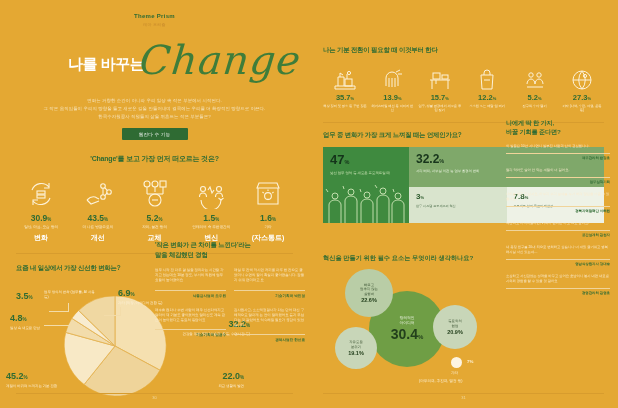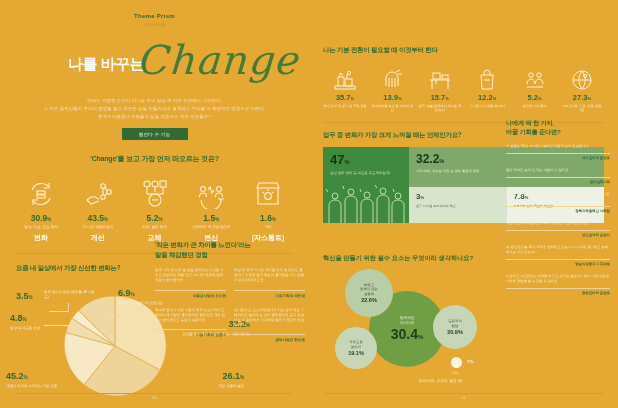--- a/index.html
+++ b/index.html
@@ -325,21 +325,21 @@
         <div class="num"><span>6.9</span><small>%</small></div>
         <div class="txt">기타 (직장, 아이디어 전환 등)</div>
       </div>
 
       <div class="lbl" style="left:178px;top:56px;width:72px;text-align:right;">
         <div class="num"><span>32.2</span><small>%</small></div>
         <div class="txt">건강을 위한 루틴 (식습관, 운동, 수면시간 등)</div>
       </div>
 
       <div class="lbl" style="left:166px;top:108px;width:78px;text-align:right;">
-        <div class="num"><span>26.1</span><small>%</small></div>
+        <div class="num"><span>22.0</span><small>%</small></div>
         <div class="txt">퇴근 생활의 발견</div>
       </div>
 
       <div class="lbl" style="left:6px;top:108px;width:62px;">
         <div class="num"><span>45.2</span><small>%</small></div>
         <div class="txt">계절이 바뀌며 느껴지는 기분 전환</div>
       </div>
     </div>
 
     <div class="l-footrule"></div>

